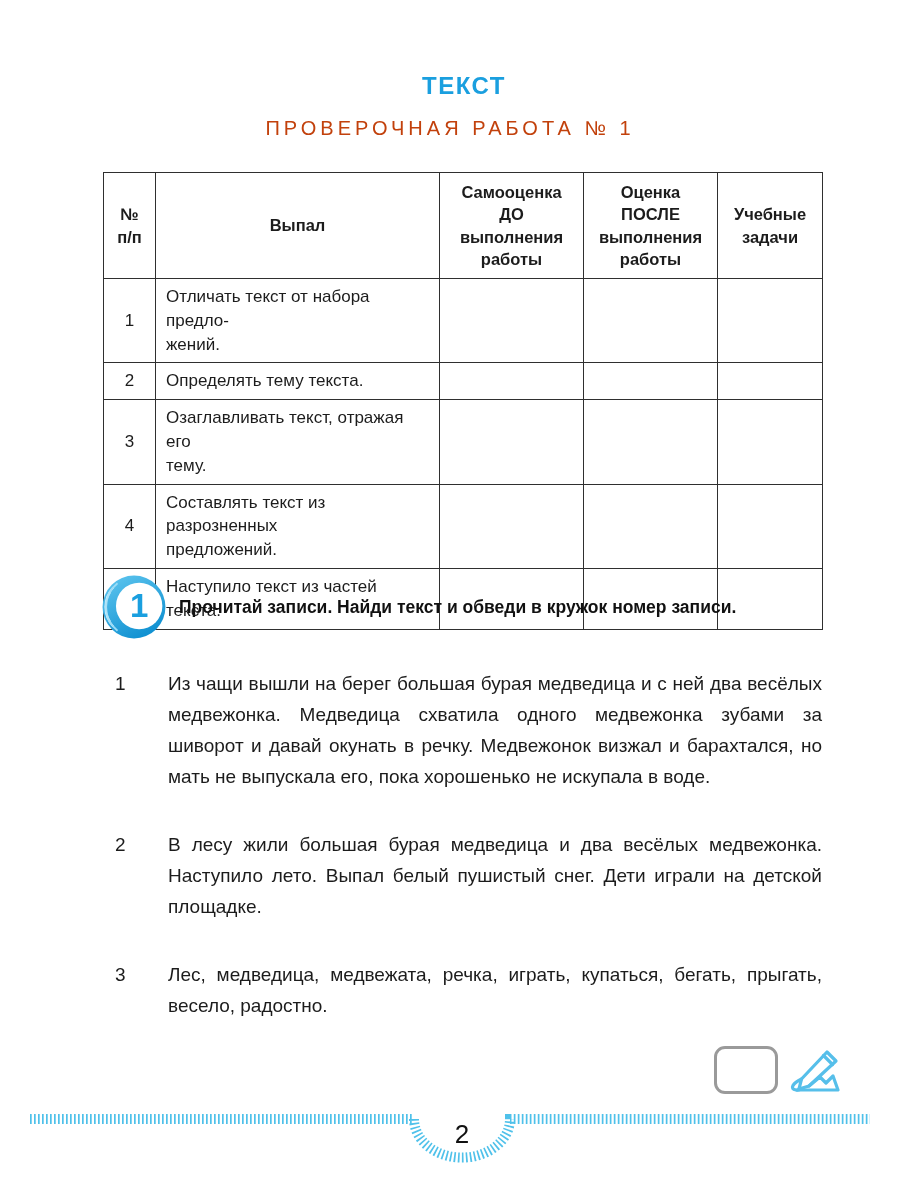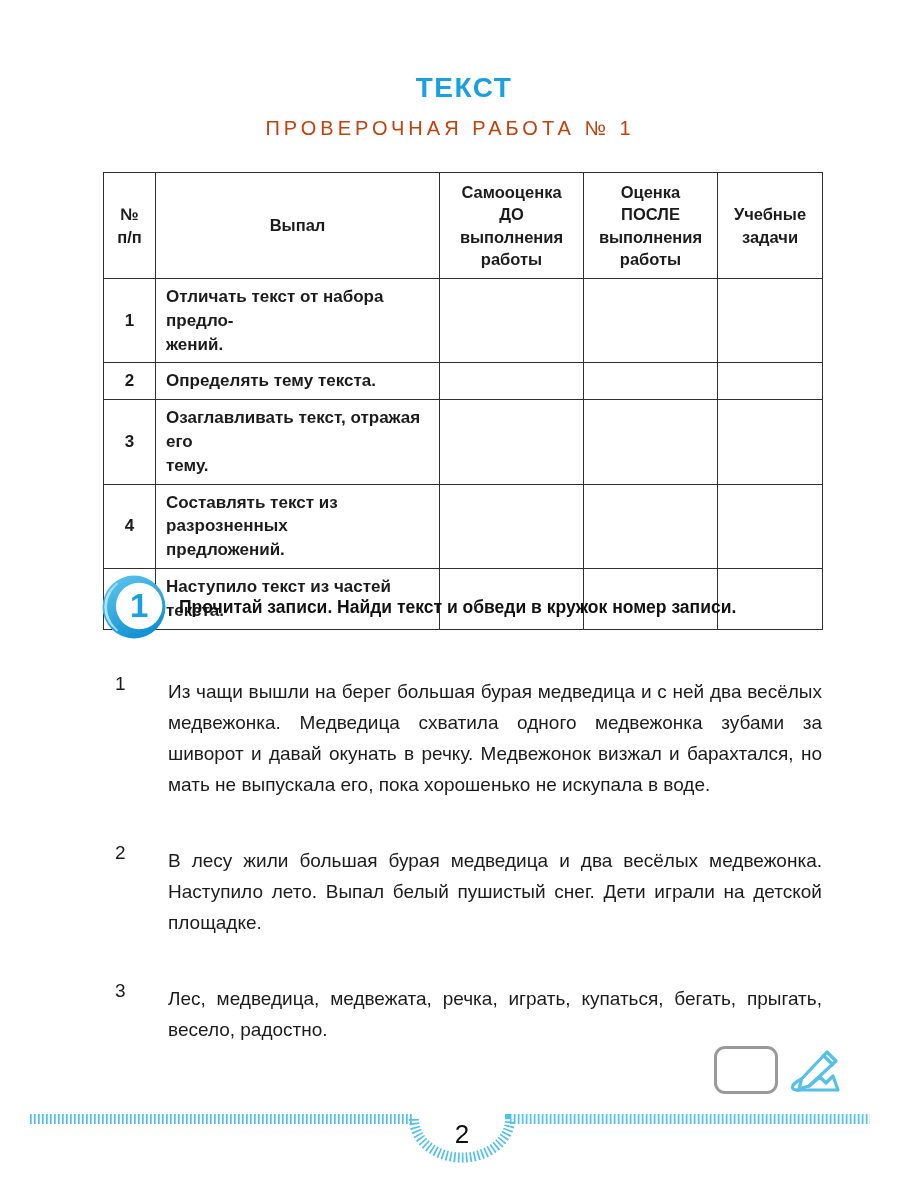--- a/index.html
+++ b/index.html
@@ -6,35 +6,35 @@
   body {
     width:900px; height:1200px; position:relative;
     background:#ffffff; color:#1c1c1c;
     font-family:"Liberation Sans", sans-serif;
     overflow:hidden;
   }
 
   
   .title {
     position:absolute; top:72px; left:0; right:0;
-    text-align:center; font-size:28px; font-weight:bold;
+    text-align:center; font-size:24px; font-weight:bold;
     letter-spacing:1.5px; color:#1a9fdf;margin-left:28px;
   }
   .subtitle {
     position:absolute; top:117px; left:0; right:0;
     text-align:center; font-size:20px; letter-spacing:4px;
     color:#c2410c; font-weight:normal;
   }
 
   
   table.skills {
     position:absolute; left:103px; top:172px; width:719px;
     border-collapse:collapse; table-layout:fixed;
   }
-  .skills th, .skills td { border:1.5px solid #2f2f2f;font-weight:bold; }
+  .skills th, .skills td { border:1.5px solid #2f2f2f; }
   .skills th {
     font-size:16.5px; font-weight:bold; text-align:center;
     vertical-align:middle; white-space:pre-line; line-height:1.35;
     padding:8px 2px;
   }
   .skills td {
     font-size:17px; padding:6px 10px; vertical-align:middle; line-height:1.4;
   }
   .skills td.c-num { text-align:center; padding:6px 2px; }
   .skills td.c-skill { white-space:pre-line; }
@@ -49,21 +49,21 @@
     position:absolute; top:574px; left:101px; width:722px;
     display:flex; align-items:center; gap:12px;
   }
   .badge { width:66px; height:66px; flex:none; }
   .instruction { font-size:17.5px; font-weight:bold; color:#111; }
 
   
   .passages { position:absolute; top:668px; left:103px; width:719px; }
   .passage { display:flex; margin-bottom:37px; font-size:19px; line-height:31px; }
   .passage-num { flex:none; width:50px; padding-left:12px; }
-  .passage-text { flex:1; text-align:justify; margin-left:3px;margin-top:8px; }
+  .passage-text { flex:1; text-align:justify; margin-left:3px; }
 
   
   .answer-area {
     position:absolute; top:1046px; left:714px;
     display:flex; align-items:center; gap:9px;
   }
   .answer-box {
     width:58px; height:42px; border:3.5px solid #9a9a9a;
     border-radius:11px; background:#fff;
   }

